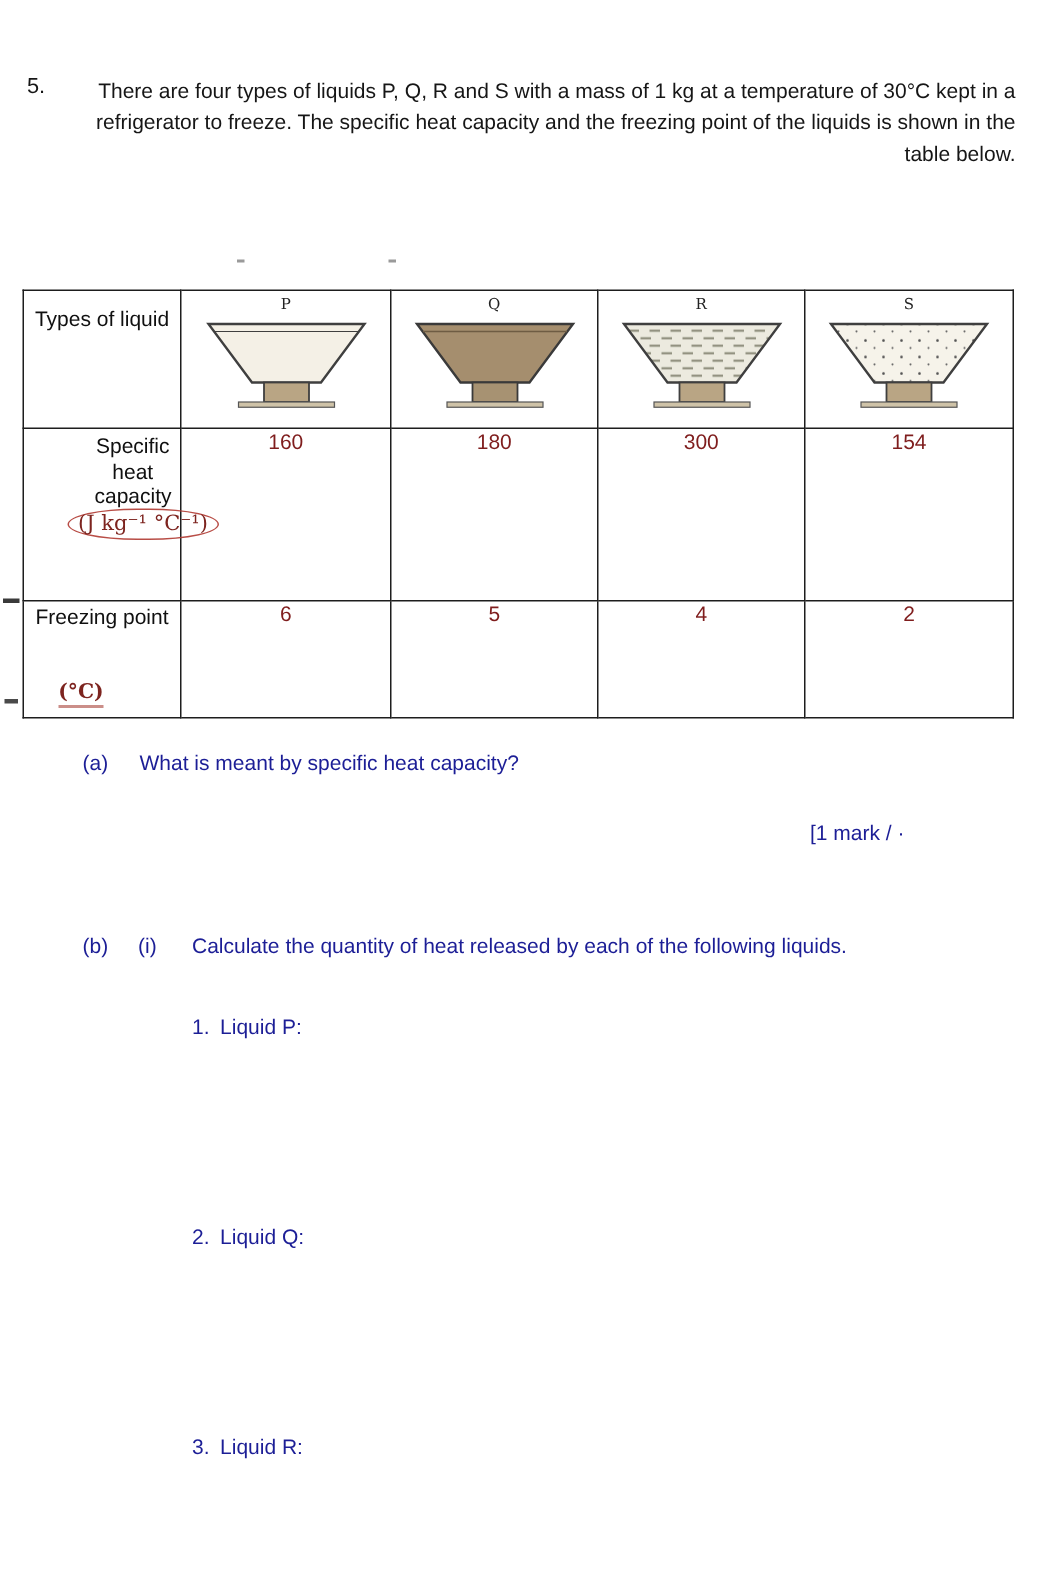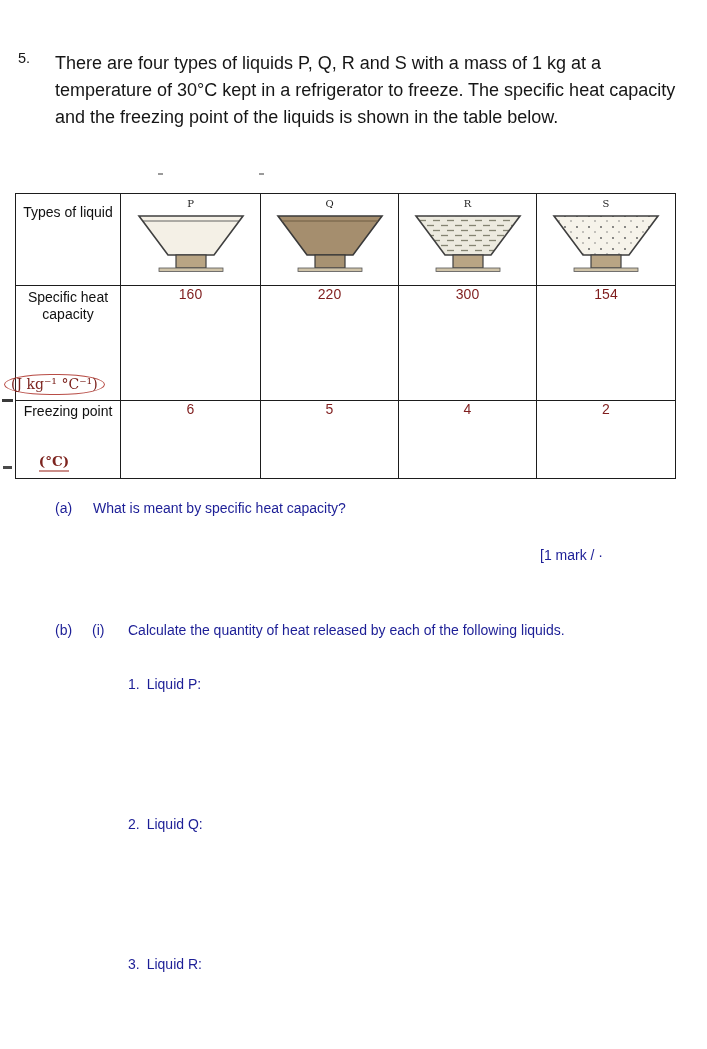--- a/index.html
+++ b/index.html
@@ -11,21 +11,21 @@
     width: 707px;
     height: 1049px;
     background: #ffffff;
     color: #161616;
     overflow: hidden;
   }
 
   
   .q-header { position: absolute; top: 50px; left: 18px; display: flex; width: 662px; }
   .q-num  { width: 37px; font-size: 14.5px; flex: 0 0 37px; }
-  .q-text { width: 622px; font-size: 18px; line-height: 1.5; }
+  .q-text { width: 622px; font-size: 14px; line-height: 1.5; text-align: right; }
 
   
   .stray { position: absolute; background: #9a9a9a; }
   .stray.m1 { top: 173px; left: 158px; width: 5px; height: 2px; }
   .stray.m2 { top: 173px; left: 259px; width: 5px; height: 2px; }
   .stray.m3 { top: 399px; left: 2px;  width: 11px; height: 3px; background:#3a3a3a; }
   .stray.m4 { top: 466px; left: 3px;  width: 9px;  height: 3px; background:#4a4a4a; }
 
   
   table.liquids {
@@ -36,21 +36,21 @@
   table.liquids td { border: 1.7px solid #1d1d1d; vertical-align: top; overflow: visible; }
 
   .beaker-cell { height: 92px; text-align: center; }
   .beaker-wrap { padding-top: 4px; }
   .beaker-letter { height: 13px; font: 10px "DejaVu Serif", serif; color: #222; }
   .beaker { display: block; margin: 2px auto 0; }
 
   .types-cell { height: 92px; }
   .cell-inner { display: flex; flex-direction: column; height: 100%; }
   .types-inner { height: 88px; justify-content: flex-start; padding-top: 10px; }
-  .shc-inner  { height: 111px; justify-content: space-between; padding-top: 3px; }
+  .shc-inner  { height: 111px; padding-top: 3px; margin-left: 41px; }
   .fp-inner   { height: 74px;  justify-content: space-between; padding-top: 2px; }
 
   .row-shc td { height: 115px; }
   .row-fp  td { height: 78px; }
 
   .hdr {
     font-weight: normal; font-size: 14px; line-height: 1.18;
     text-align: center; color: #101010; padding: 0 6px;
   }
   .unit-oval {
@@ -185,21 +185,21 @@
     </tr>
 
     <tr class="row-shc">
       <td>
         <div class="cell-inner shc-inner">
           <div class="hdr">Specific heat capacity</div>
           <div class="unit-oval">(J kg⁻¹ °C⁻¹)</div>
         </div>
       </td>
       <td class="val">160</td>
-      <td class="val">220</td>
+      <td class="val">180</td>
       <td class="val">300</td>
       <td class="val">154</td>
     </tr>
 
     <tr class="row-fp">
       <td>
         <div class="cell-inner fp-inner">
           <div class="hdr">Freezing point</div>
           <div class="fp-unit">(°C)</div>
         </div>

